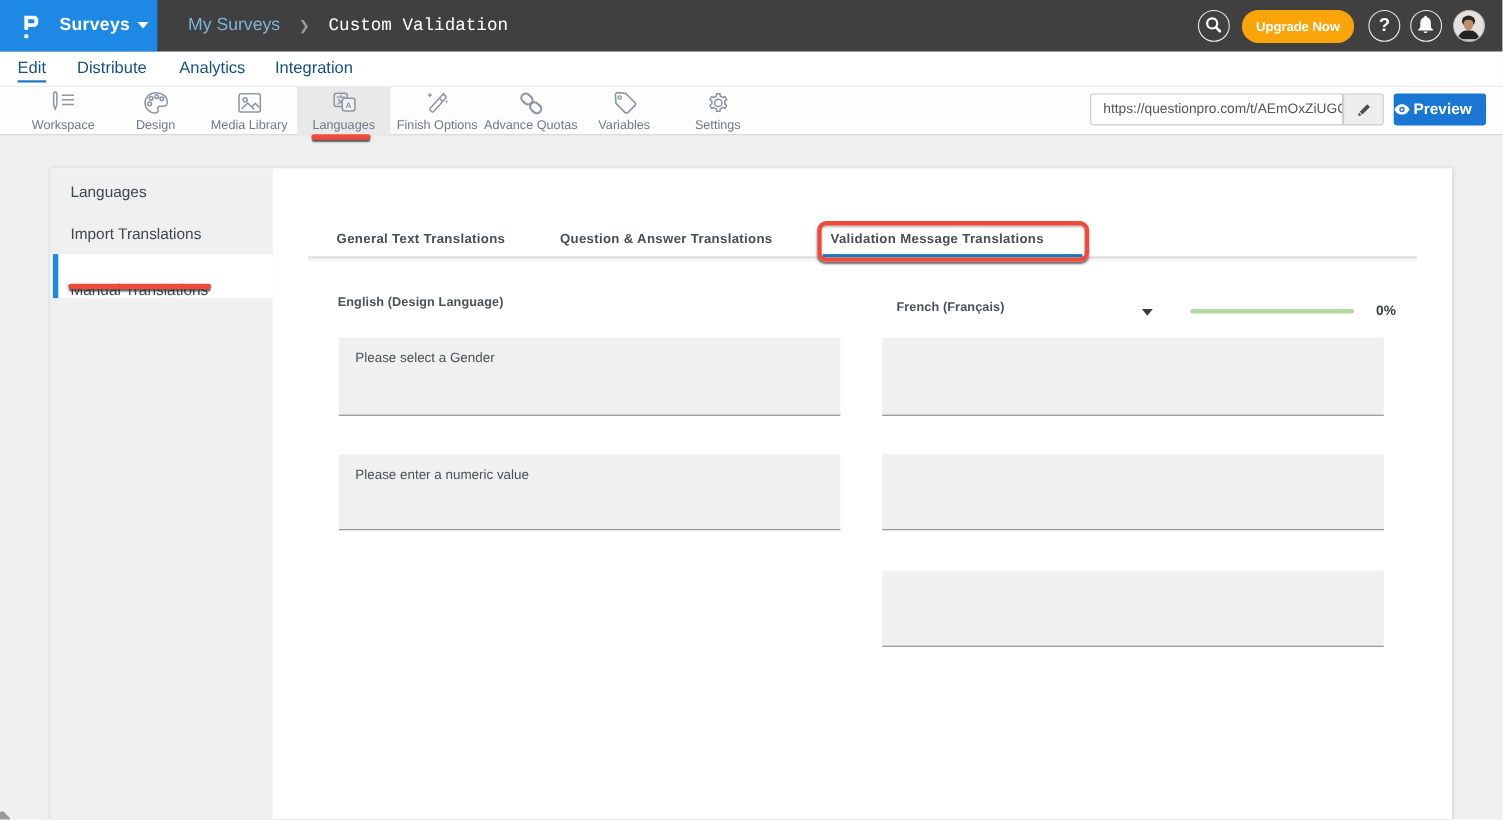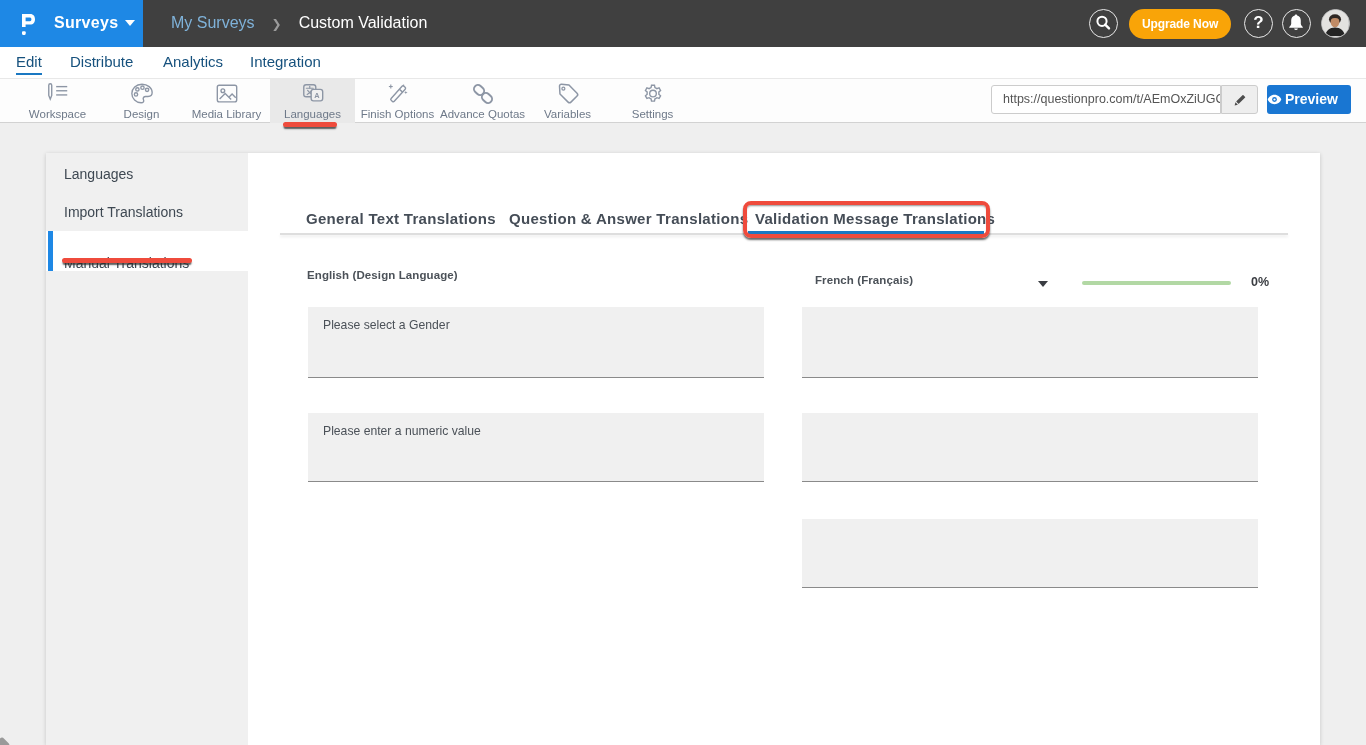--- a/index.html
+++ b/index.html
@@ -7,21 +7,21 @@
 body { font-family:"Liberation Sans", sans-serif; background:#efefef; position:relative; }
 .abs { position:absolute; }
 
 
 #topbar { position:absolute; left:0; top:0; width:1366px; height:47px; background:#404040; }
 #logoblk { position:absolute; left:0; top:0; width:143px; height:47px; background:#1e88e5; }
 #surveys { position:absolute; left:54px; top:14px; color:#fff; font-size:16px; font-weight:700; letter-spacing:0.3px; }
 #survcaret { position:absolute; left:125px; top:20px; width:0; height:0; border-left:5.5px solid transparent; border-right:5.5px solid transparent; border-top:6.5px solid #fff; }
 #crumb { position:absolute; left:171px; top:14px; font-size:16px; color:#7fb2d9; }
 #crumb .sep { color:#9b9b9b; font-size:12px; padding:0 17px; }
-#crumb .cur { color:#fff; }
+#crumb .cur { color:#fff;font-family:Liberation Mono, monospace; }
 
 .circicon { position:absolute; top:9px; width:29px; height:29px; border:1.5px solid #e8e8e8; border-radius:50%; }
 #upgrade { position:absolute; left:1129px; top:9px; width:102px; height:30px; background:#f9a408; border-radius:15px; color:#fff; font-size:12px; font-weight:700; letter-spacing:-0.1px; text-align:center; line-height:30px; }
 
 
 #navrow { position:absolute; left:0; top:47px; width:1366px; height:32px; background:#fff; border-bottom:1px solid #e8e8e8; }
 .navitem { position:absolute; top:6px; font-size:15px; color:#16517d; font-weight:500; }
 #nav-edit { left:16px; border-bottom:2px solid #1a78c2; padding-bottom:3px; }
 #response { position:absolute; right:19px; top:8px; font-size:11.4px; font-weight:700; color:#23445f;margin-top:39px; }
 
@@ -38,21 +38,21 @@
 
 
 #card { position:absolute; left:46px; top:153px; width:1274px; height:592px; background:#fff; box-shadow:0 1px 4px rgba(0,0,0,0.18); }
 #sidebar { position:absolute; left:0; top:0; width:202px; height:592px; background:#f0f0f0; }
 .sbitem { position:absolute; left:18px; font-size:14px; color:#3e4852; }
 #sbactive { position:absolute; left:0; top:78px; width:202px; height:40px; background:#fff; }
 #sbbluebar { position:absolute; left:2px; top:78px; width:5px; height:40px; background:#1e88e5; }
 #redline-sb { position:absolute; left:16px; top:105px; width:130px; height:5px; background:#ef4b3c; border-radius:2.5px; box-shadow:0 2.5px 1.5px -0.5px rgba(40,40,40,0.75); }
 
 
-.tab { position:absolute; top:57px; font-size:15px; font-weight:700; color:#454d57; letter-spacing:0.3px; }
+.tab { position:absolute; top:57px; font-size:12px; font-weight:700; color:#454d57; letter-spacing:0.3px; }
 #tabsep { position:absolute; left:234px; top:80px; width:1008px; height:2px; background:#dedede; box-shadow:0 2px 3px rgba(0,0,0,0.08); }
 #tabblue { position:absolute; left:702px; top:78px; width:236px; height:3px; background:#1a78c2; }
 #redrect { position:absolute; left:697px; top:48px; width:247px; height:37px; border:4px solid #ef4b3c; border-radius:8px; box-shadow:0 2.5px 2px -0.5px rgba(40,40,40,0.7), inset 0 2px 2px -1px rgba(40,40,40,0.5); }
 
 
 .lglabel { position:absolute; font-size:11.5px; font-weight:700; color:#4b5158; letter-spacing:0.1px; }
 #caret2 { position:absolute; left:992px; top:128px; width:0; height:0; border-left:5px solid transparent; border-right:5px solid transparent; border-top:6px solid #3a3d42; }
 #progress { position:absolute; left:1036px; top:128px; width:149px; height:4px; background:#b2d8a4; border-radius:2px; }
 #pct { position:absolute; left:1205px; top:122px; font-size:12.5px; font-weight:700; color:#3a3d42; }
 

